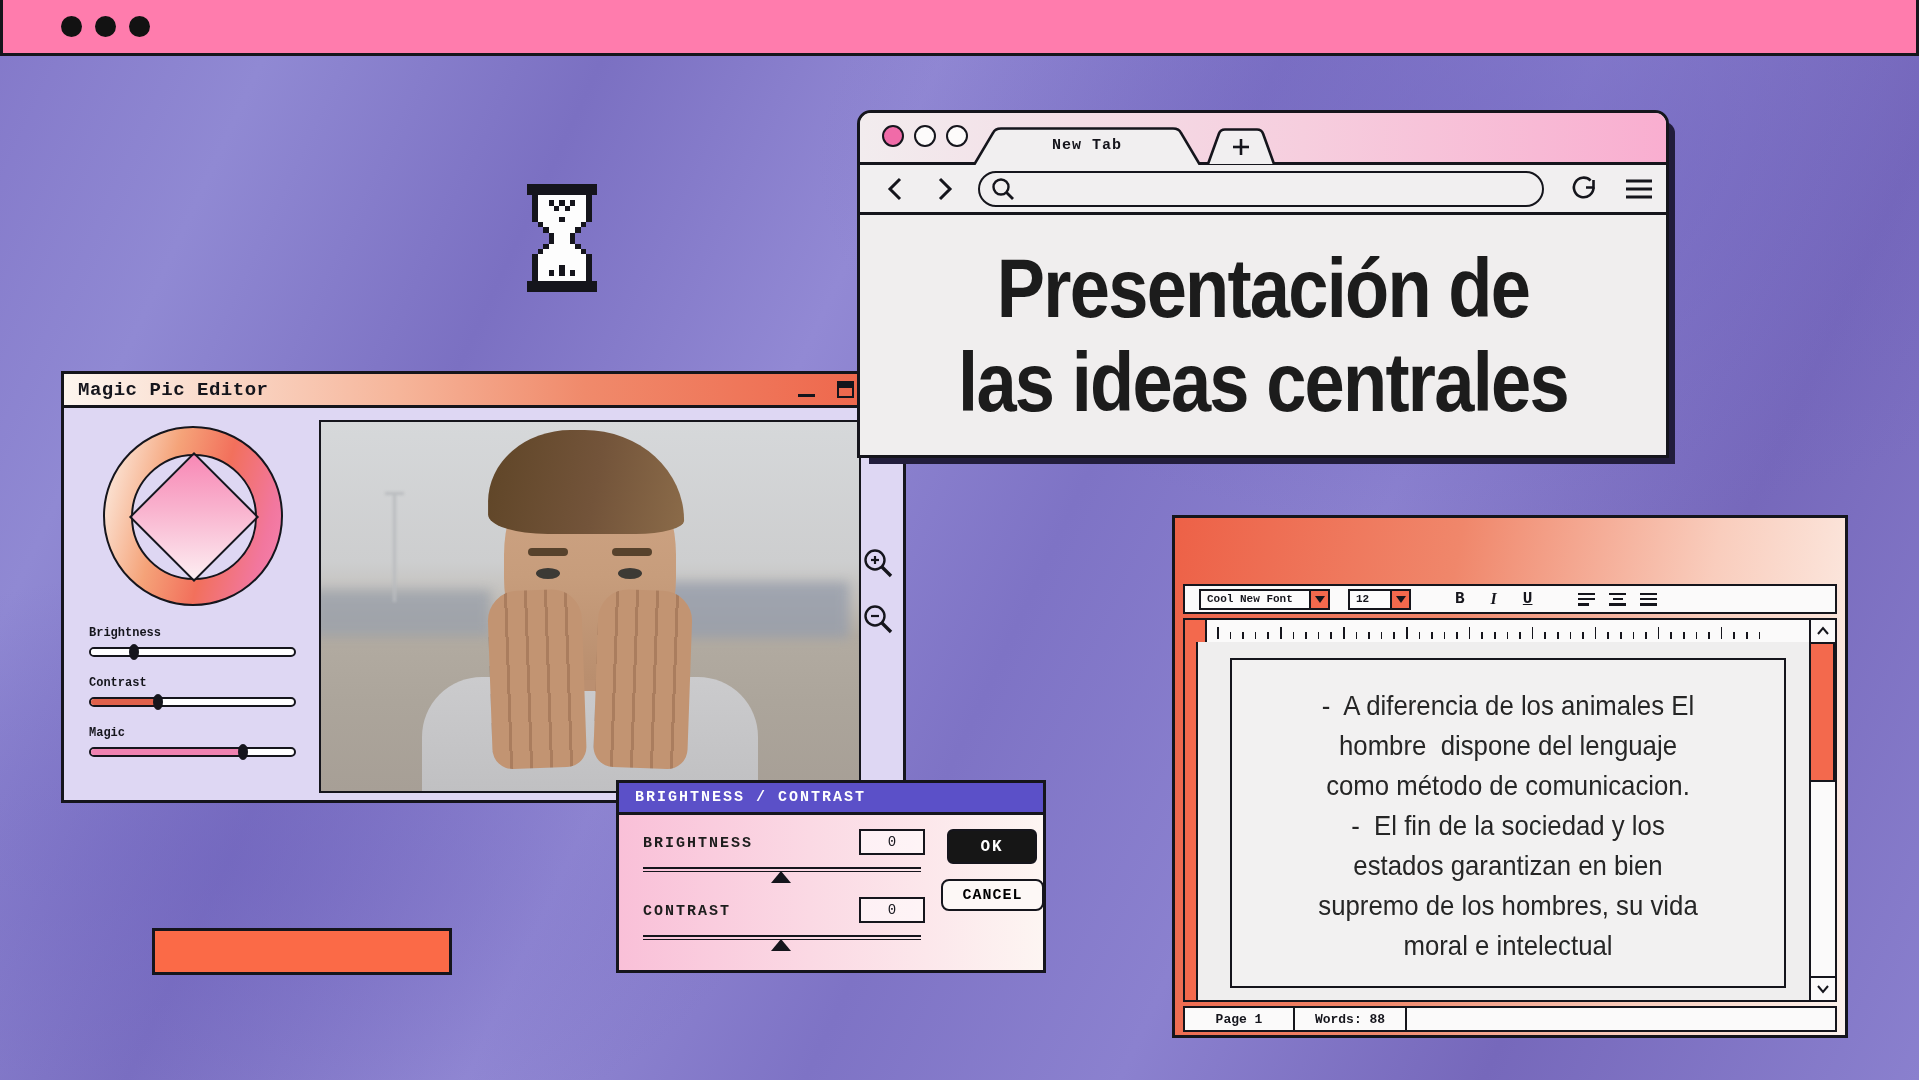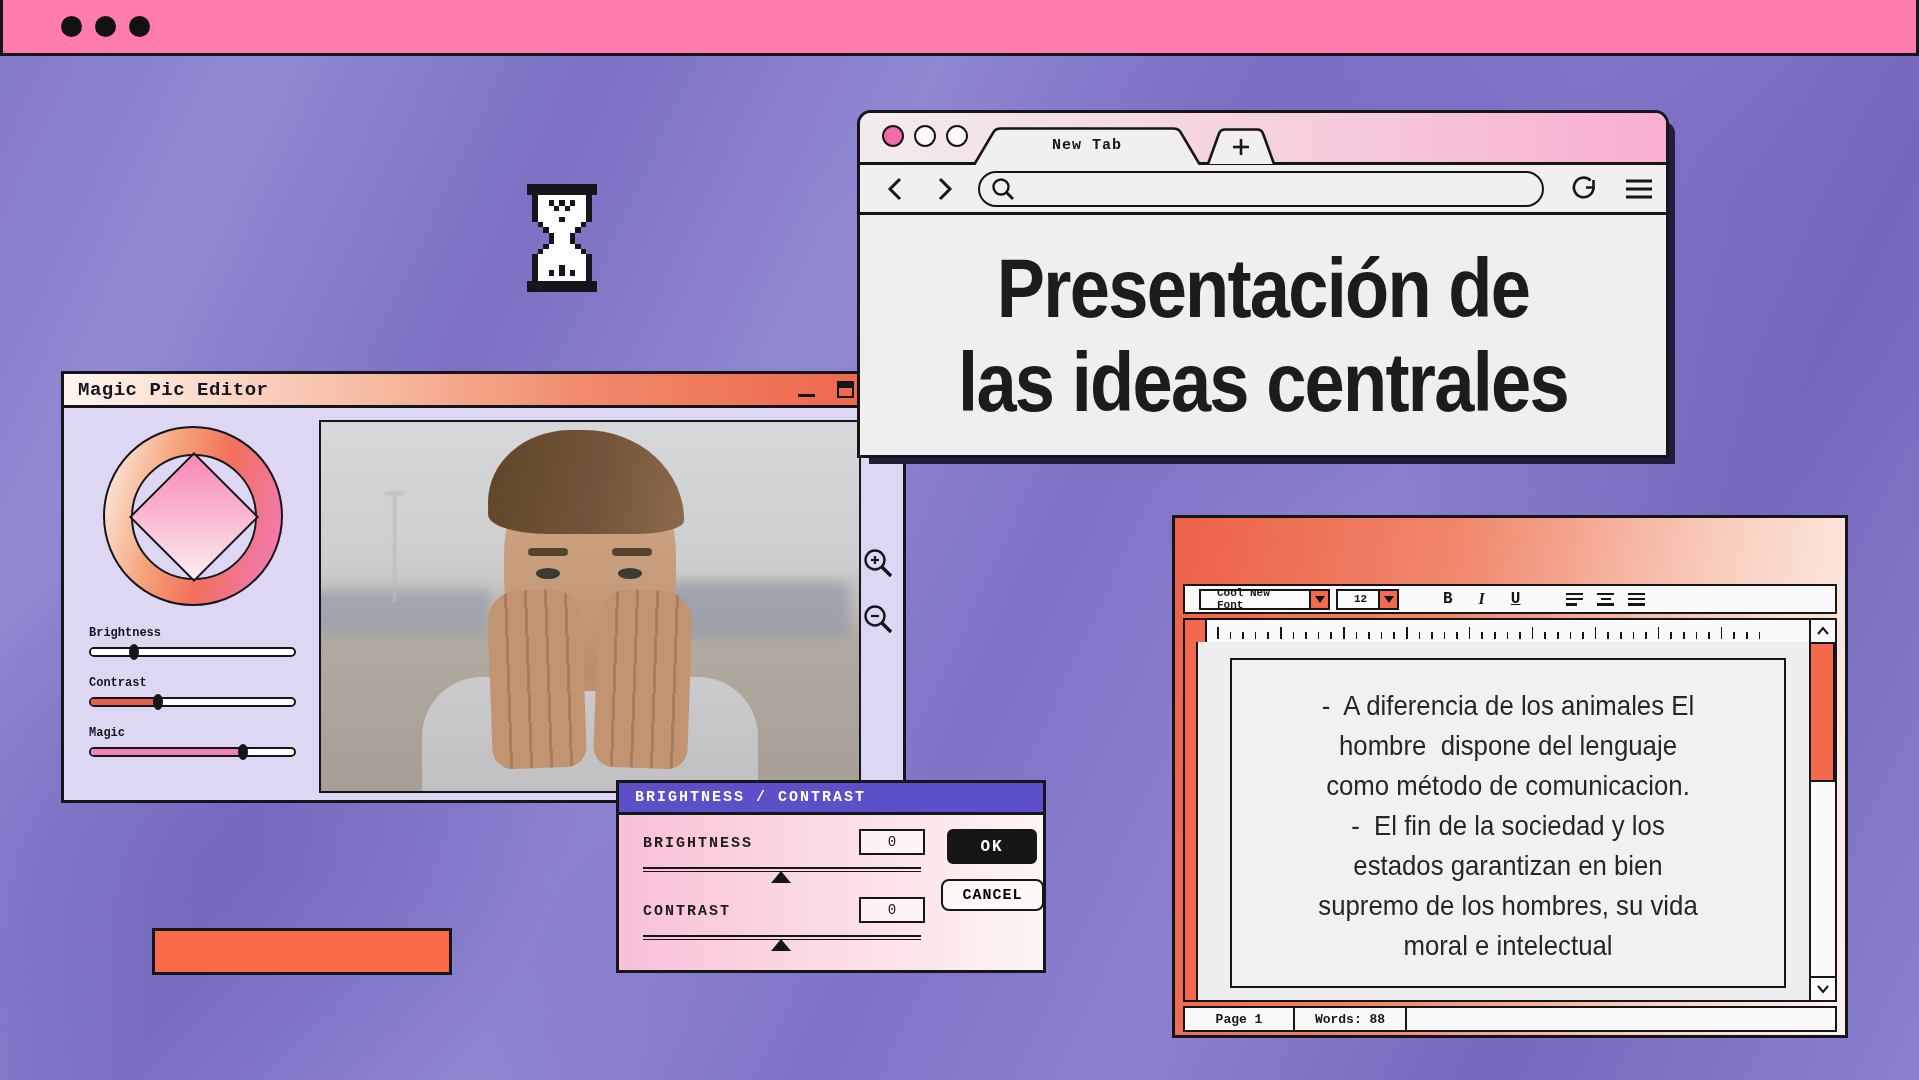--- a/index.html
+++ b/index.html
@@ -65,21 +65,21 @@
   .brw-content{height:240px;padding-top:26px}
   .headline{font-family:"Liberation Sans",sans-serif;font-weight:800;font-size:84px;line-height:94px;text-align:center;letter-spacing:-2px;transform:scaleX(.86);transform-origin:center;color:#1c1c1c}
 
   
   .docwin{left:1172px;top:515px;width:676px;height:523px;background:linear-gradient(100deg,#ed6147 0%,#f0876b 38%,#f9cdbd 72%,#fdf3ed 100%)}
   .docwin .titlebar{background:transparent;font-size:18px}
   .whitebox{position:absolute;background:#fbfafa;border:2px solid #15151c}
   .menubar{left:8px;top:40px;width:654px;height:28px;display:flex;gap:30px;align-items:center;padding-left:16px;font-weight:bold;font-size:15px}
   .toolbar{left:8px;top:66px;width:654px;height:30px;display:flex;align-items:center;padding-left:14px}
   .dd{display:flex;align-items:center}
-  .dd-box{border:2px solid #15151c;background:#fdfcfc;height:21px;display:flex;align-items:center;padding:0 16px;font-size:11px;font-weight:bold}
+  .dd-box{border:2px solid #15151c;background:#fdfcfc;height:21px;display:flex;align-items:center;padding:0 6px;font-size:11px;font-weight:bold}
   .dd-btn{width:19px;height:21px;border:2px solid #15151c;border-left:none;background:#f3694d;display:flex;align-items:center;justify-content:center}
   .dd-btn i{width:0;height:0;border-left:5px solid transparent;border-right:5px solid transparent;border-top:7px solid #15151c}
   .fmt{font-size:16px;font-weight:bold;margin-left:26px}
   .aligns{display:flex;gap:14px;margin-left:46px}
   .al{width:17px;height:13px;display:flex;flex-direction:column;justify-content:space-between}
   .al i{display:block;height:2.5px;background:#15151c}
   .ruler{left:8px;top:100px;width:654px;height:26px;display:flex}
   .ruler-orange{width:22px;height:100%;background:#f3694d;border-right:2px solid #15151c}
   .ruler-ticks{flex:1;position:relative;display:flex;align-items:flex-end;gap:11px;padding:0 8px 3px 10px}
   .ruler-ticks i{width:1.6px;height:7px;background:#15151c}
@@ -276,21 +276,21 @@
   <div class="window docwin">
 
 
     <div class="whitebox toolbar" style="top:66px">
       <div class="dd">
         <div class="dd-box" style="width:112px">Cool New Font</div>
         <div class="dd-btn">
             <i></i>
           </div>
       </div>
-      <div class="dd" style="margin-left:6px">
+      <div class="dd" style="margin-left:18px">
         <div class="dd-box" style="width:44px">12</div>
         <div class="dd-btn">
             <i></i>
           </div>
       </div>
       <span class="fmt" style="margin-left:44px">B</span>
       <span class="fmt" style="font-family:'Liberation Serif',serif;font-style:italic">I</span>
       <span class="fmt" style="text-decoration:underline">U</span>
       <div class="aligns">
         <div class="al">

